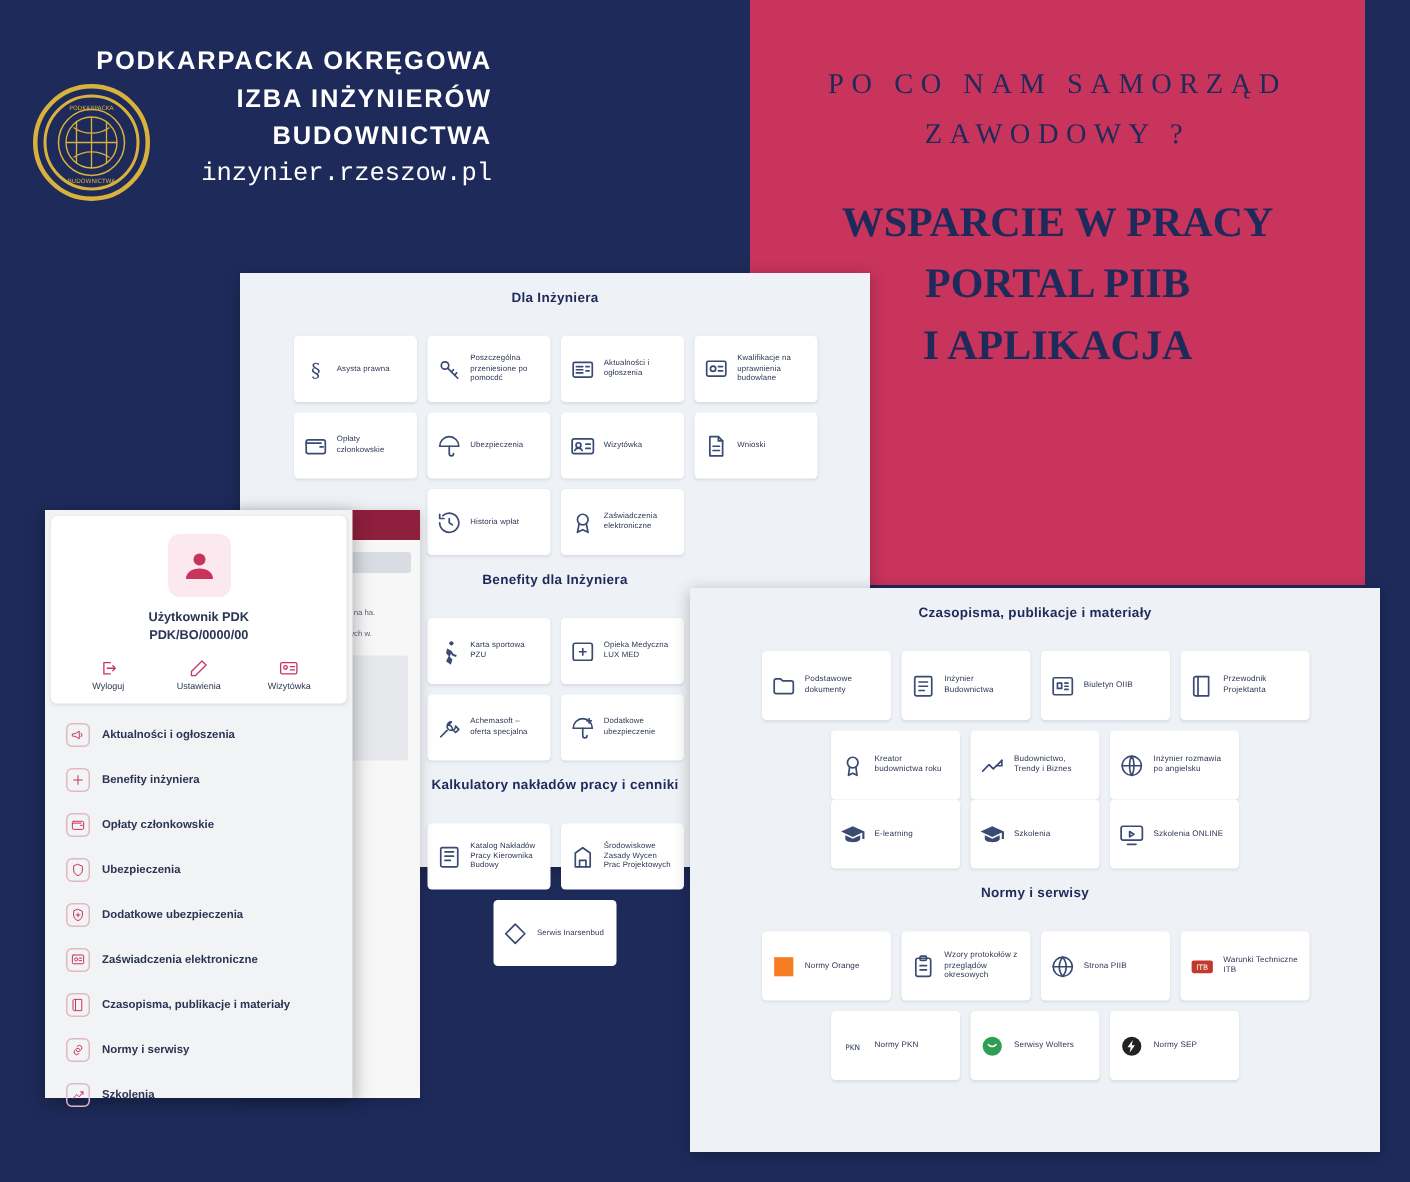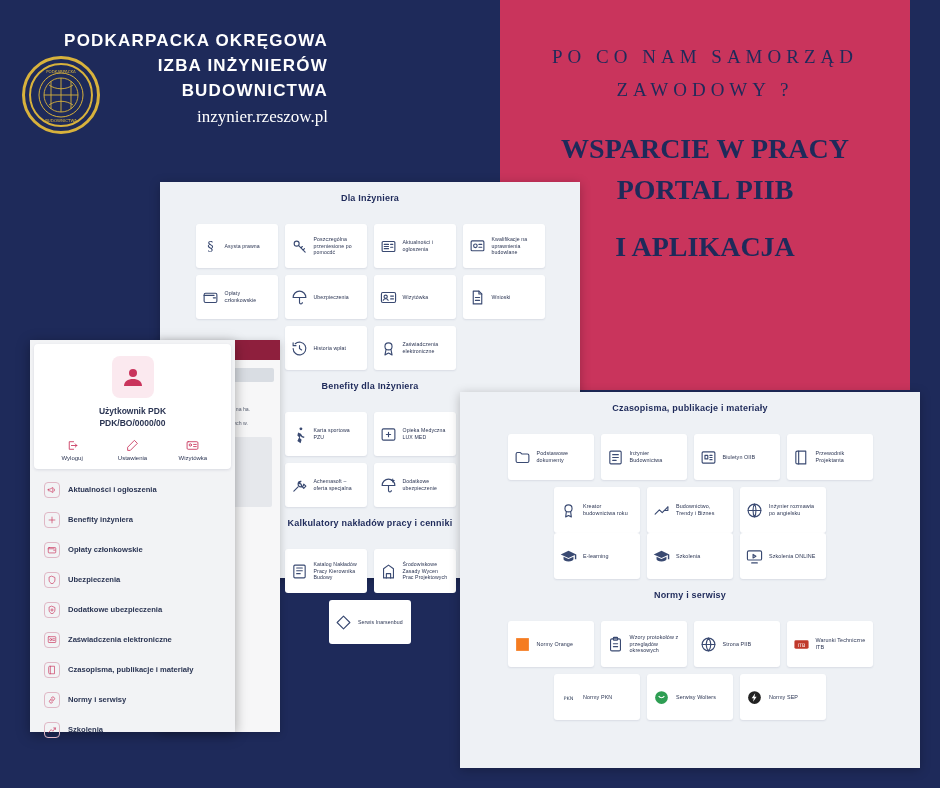--- a/index.html
+++ b/index.html
@@ -35,21 +35,21 @@
     position: absolute; left: 18px; top: 28px; width: 310px;
     text-align: right;
     color: #ffffff;
   }
   .brand-line {
     font-size: 17px; letter-spacing: 1.2px; font-weight: bold;
     line-height: 25px; color: #ffffff;
   }
   .brand-url {
     font-size: 17px; line-height: 27px; color: #ffffff;
-    font-family: Liberation Serif, serif;
+    font-family: Liberation Mono, monospace;
   }
   .logo {
     position: absolute; left: 22px; top: 56px;
     width: 78px; height: 78px; border-radius: 50%;
     background: #1e2a5a;
     border: 3px solid #d8b23c;
     display: flex; align-items: center; justify-content: center;
     overflow: hidden;
   }
   .logo svg { display: block; }
@@ -208,21 +208,21 @@
       <text x="33" y="11" font-size="4" fill="#d8b23c" text-anchor="middle" font-family="DejaVu Sans, sans-serif">PODKARPACKA</text>
       <text x="33" y="60" font-size="4" fill="#d8b23c" text-anchor="middle" font-family="DejaVu Sans, sans-serif">BUDOWNICTWA</text>
     </svg>
   </div>
 
   <div class="headline">
     <div class="q">PO CO NAM SAMORZĄD</div>
     <div class="q">ZAWODOWY ?</div>
     <div class="big">WSPARCIE W PRACY</div>
     <div class="big" style="margin-top:0">PORTAL PIIB</div>
-    <div class="big" style="margin-top:16px">I APLIKACJA</div>
+    <div class="big" style="margin-top:0">I APLIKACJA</div>
   </div>
 
   <div class="shot" id="shot-main">
     <div id="main-sections">
         <div class="sec-title">Dla Inżyniera</div>
         <div class="grid">
           <div class="tile">
             <span class="ic">
               <svg width="17" height="17" viewBox="0 0 24 24" fill="#3a4a72">
                 <text x="12" y="19" font-size="18" text-anchor="middle" font-family="DejaVu Serif, serif">§</text>

